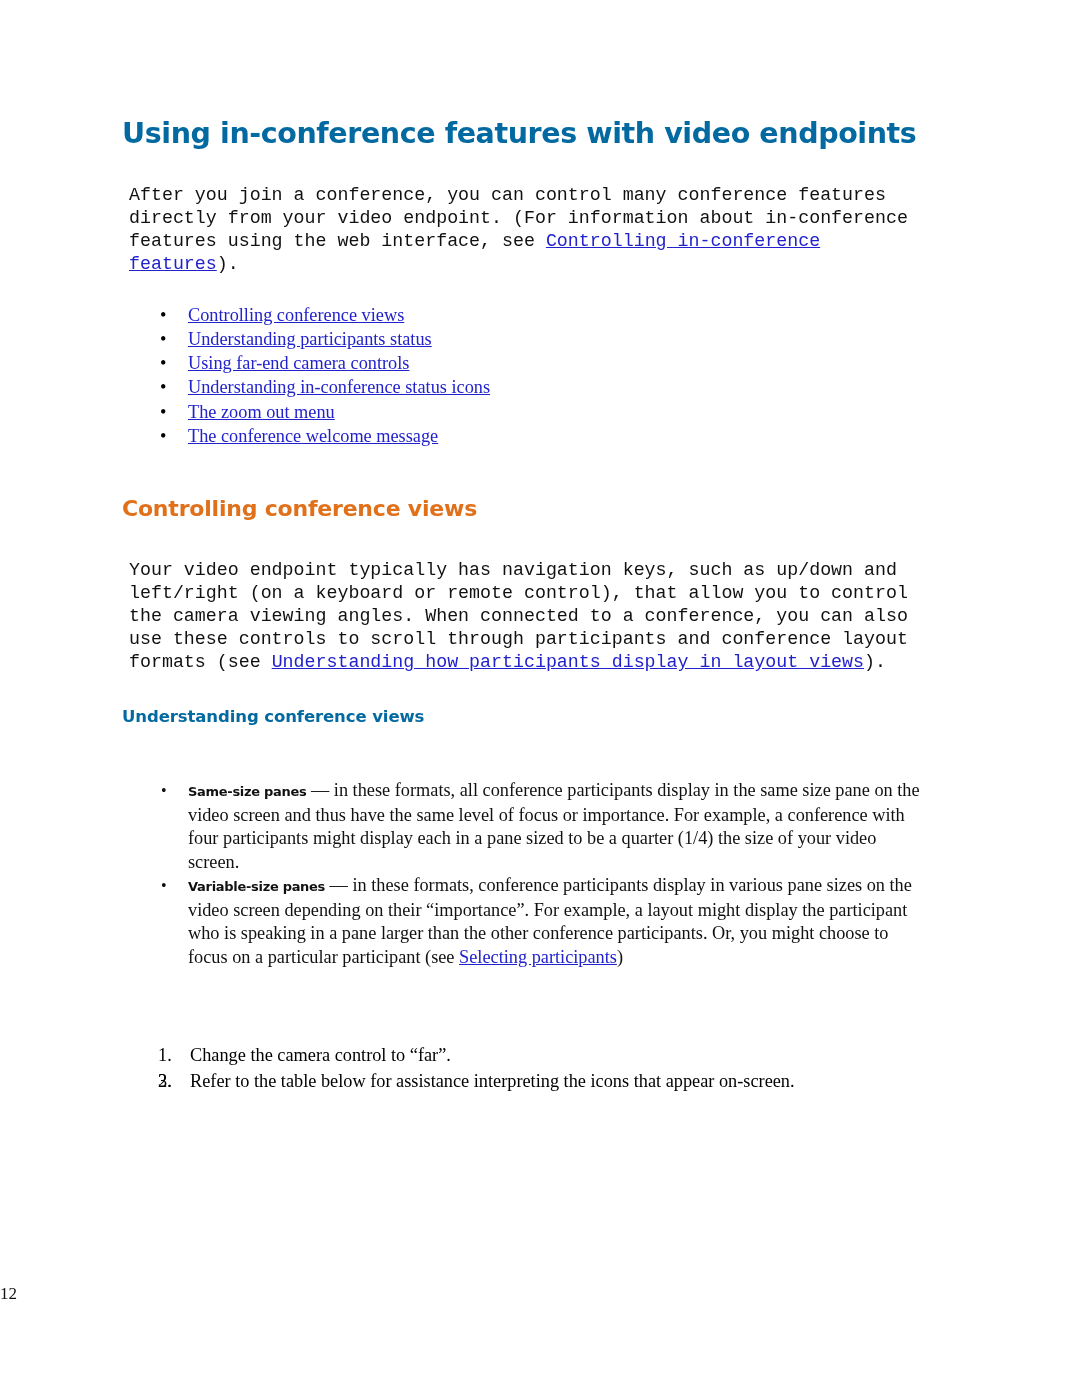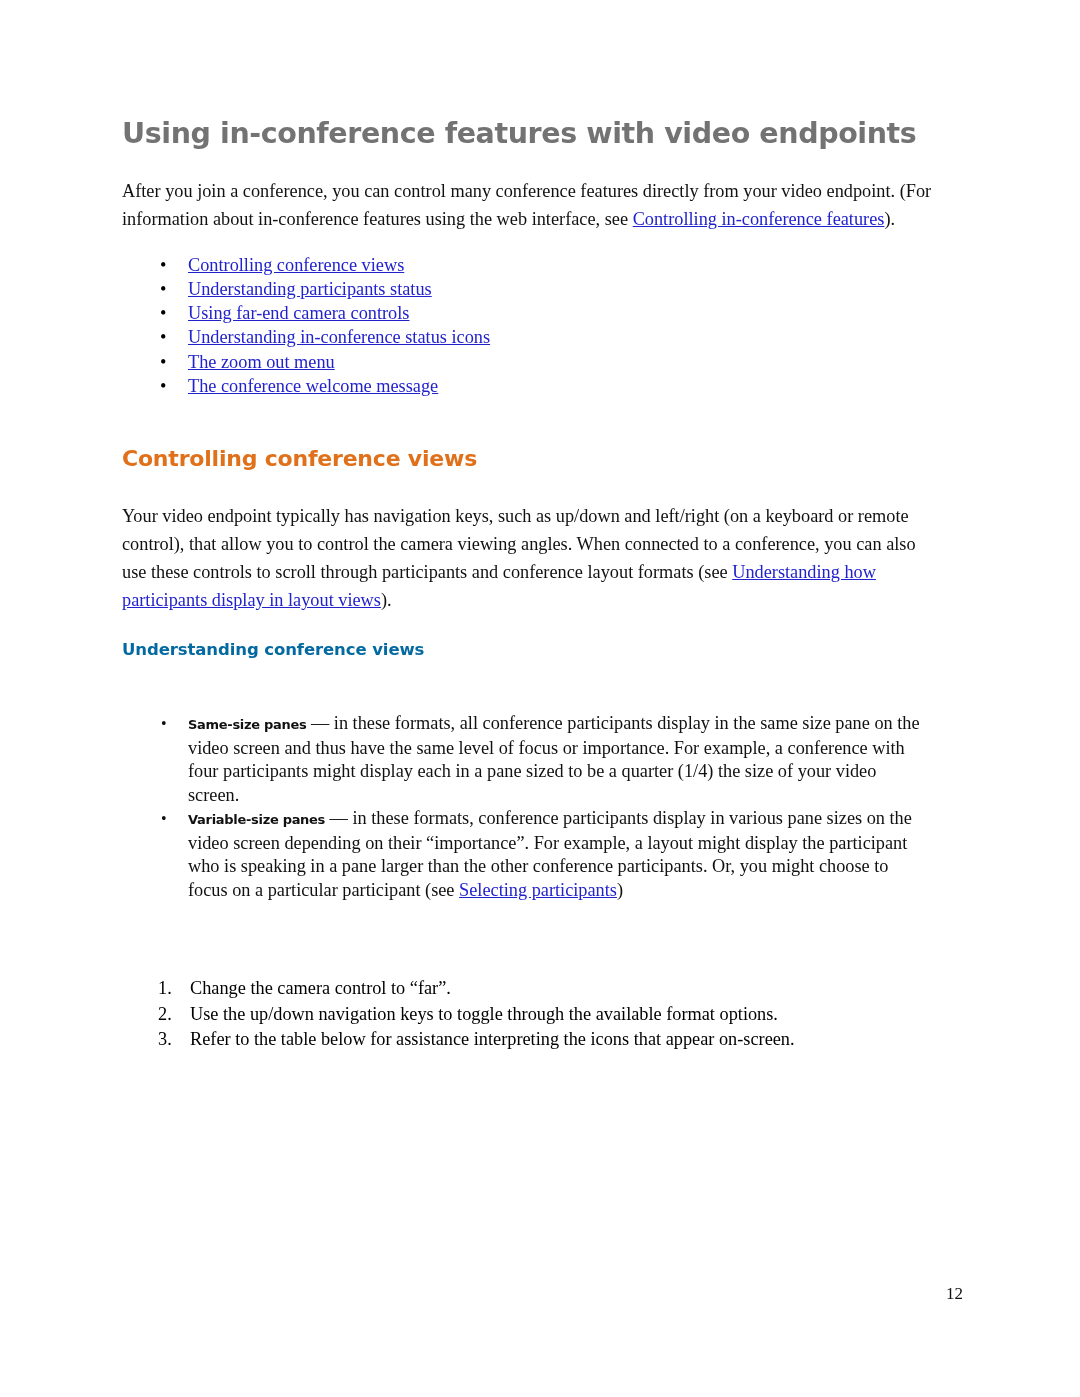--- a/index.html
+++ b/index.html
@@ -27,21 +27,21 @@
     position: absolute;
     left: 122px;
     top: 118px;
     width: 810px;
   }
 
   h1.doc-title {
     font-family: "DejaVu Sans", sans-serif;
     font-size: 28.5px;
     font-weight: bold;
-    color: #737373;
+    color: #0369a1;
     letter-spacing: -0.4px;
     margin: 0 0 0 0;
     line-height: 1.15;
   }
 
   h2.sec-title {
     font-family: "DejaVu Sans", sans-serif;
     font-size: 22px;
     font-weight: bold;
     color: #E0701A;
@@ -54,24 +54,24 @@
     font-family: "DejaVu Sans", sans-serif;
     font-size: 16.5px;
     font-weight: bold;
     color: #0369a1;
     letter-spacing: -0.1px;
     margin: 0;
     line-height: 1.2;
   }
 
   p.body {
-    font-family: Liberation Serif, serif;
-    font-size: 18.3px;
-    line-height: 28px;
-    margin: 0;
+    font-family: Liberation Mono, monospace;
+    font-size: 18.3px;
+    line-height: 23px;
+    margin: 7px;
     color: #111111;
   }
 
   a.link, .link {
     color: #2222CC;
     text-decoration: underline;
   }
 
   ul.link-list {
     list-style: none;
@@ -151,21 +151,20 @@
   .sp-g { height: 28px; }
   .sp-h { height: 24px; }
   .sp-i { height: 22px; }
   .sp-j { height: 24px; }
 
   .page-number {
     position: absolute;
     left: 0;
     top: 1284px;
     width: 963px;
-    text-align: right;
     font-family: "Liberation Serif", serif;
     font-size: 17px;
     color: #111;
   }
 </style>
 </head>
 <body>
 
 <div class="page">
 
@@ -220,21 +219,21 @@
     <div class="sp-i"></div>
 
 
     <div class="sp-g"></div>
 
 
     <div class="sp-j"></div>
 
     <ol class="step-list">
       <li><span class="num">1.</span><span>Change the camera control to “far”.</span></li>
-      <li><span class="num">2.</span><span>Use the up/down navigation keys to toggle through the available format options.</span></li>
+      <li><span class="num">2.</span></li>
       <li><span class="num">3.</span><span>Refer to the table below for assistance interpreting the icons that appear on-screen.</span></li>
     </ol>
 
   </div>
 
   <div class="page-number">12</div>
 
 </div>
 
 </body></html>

